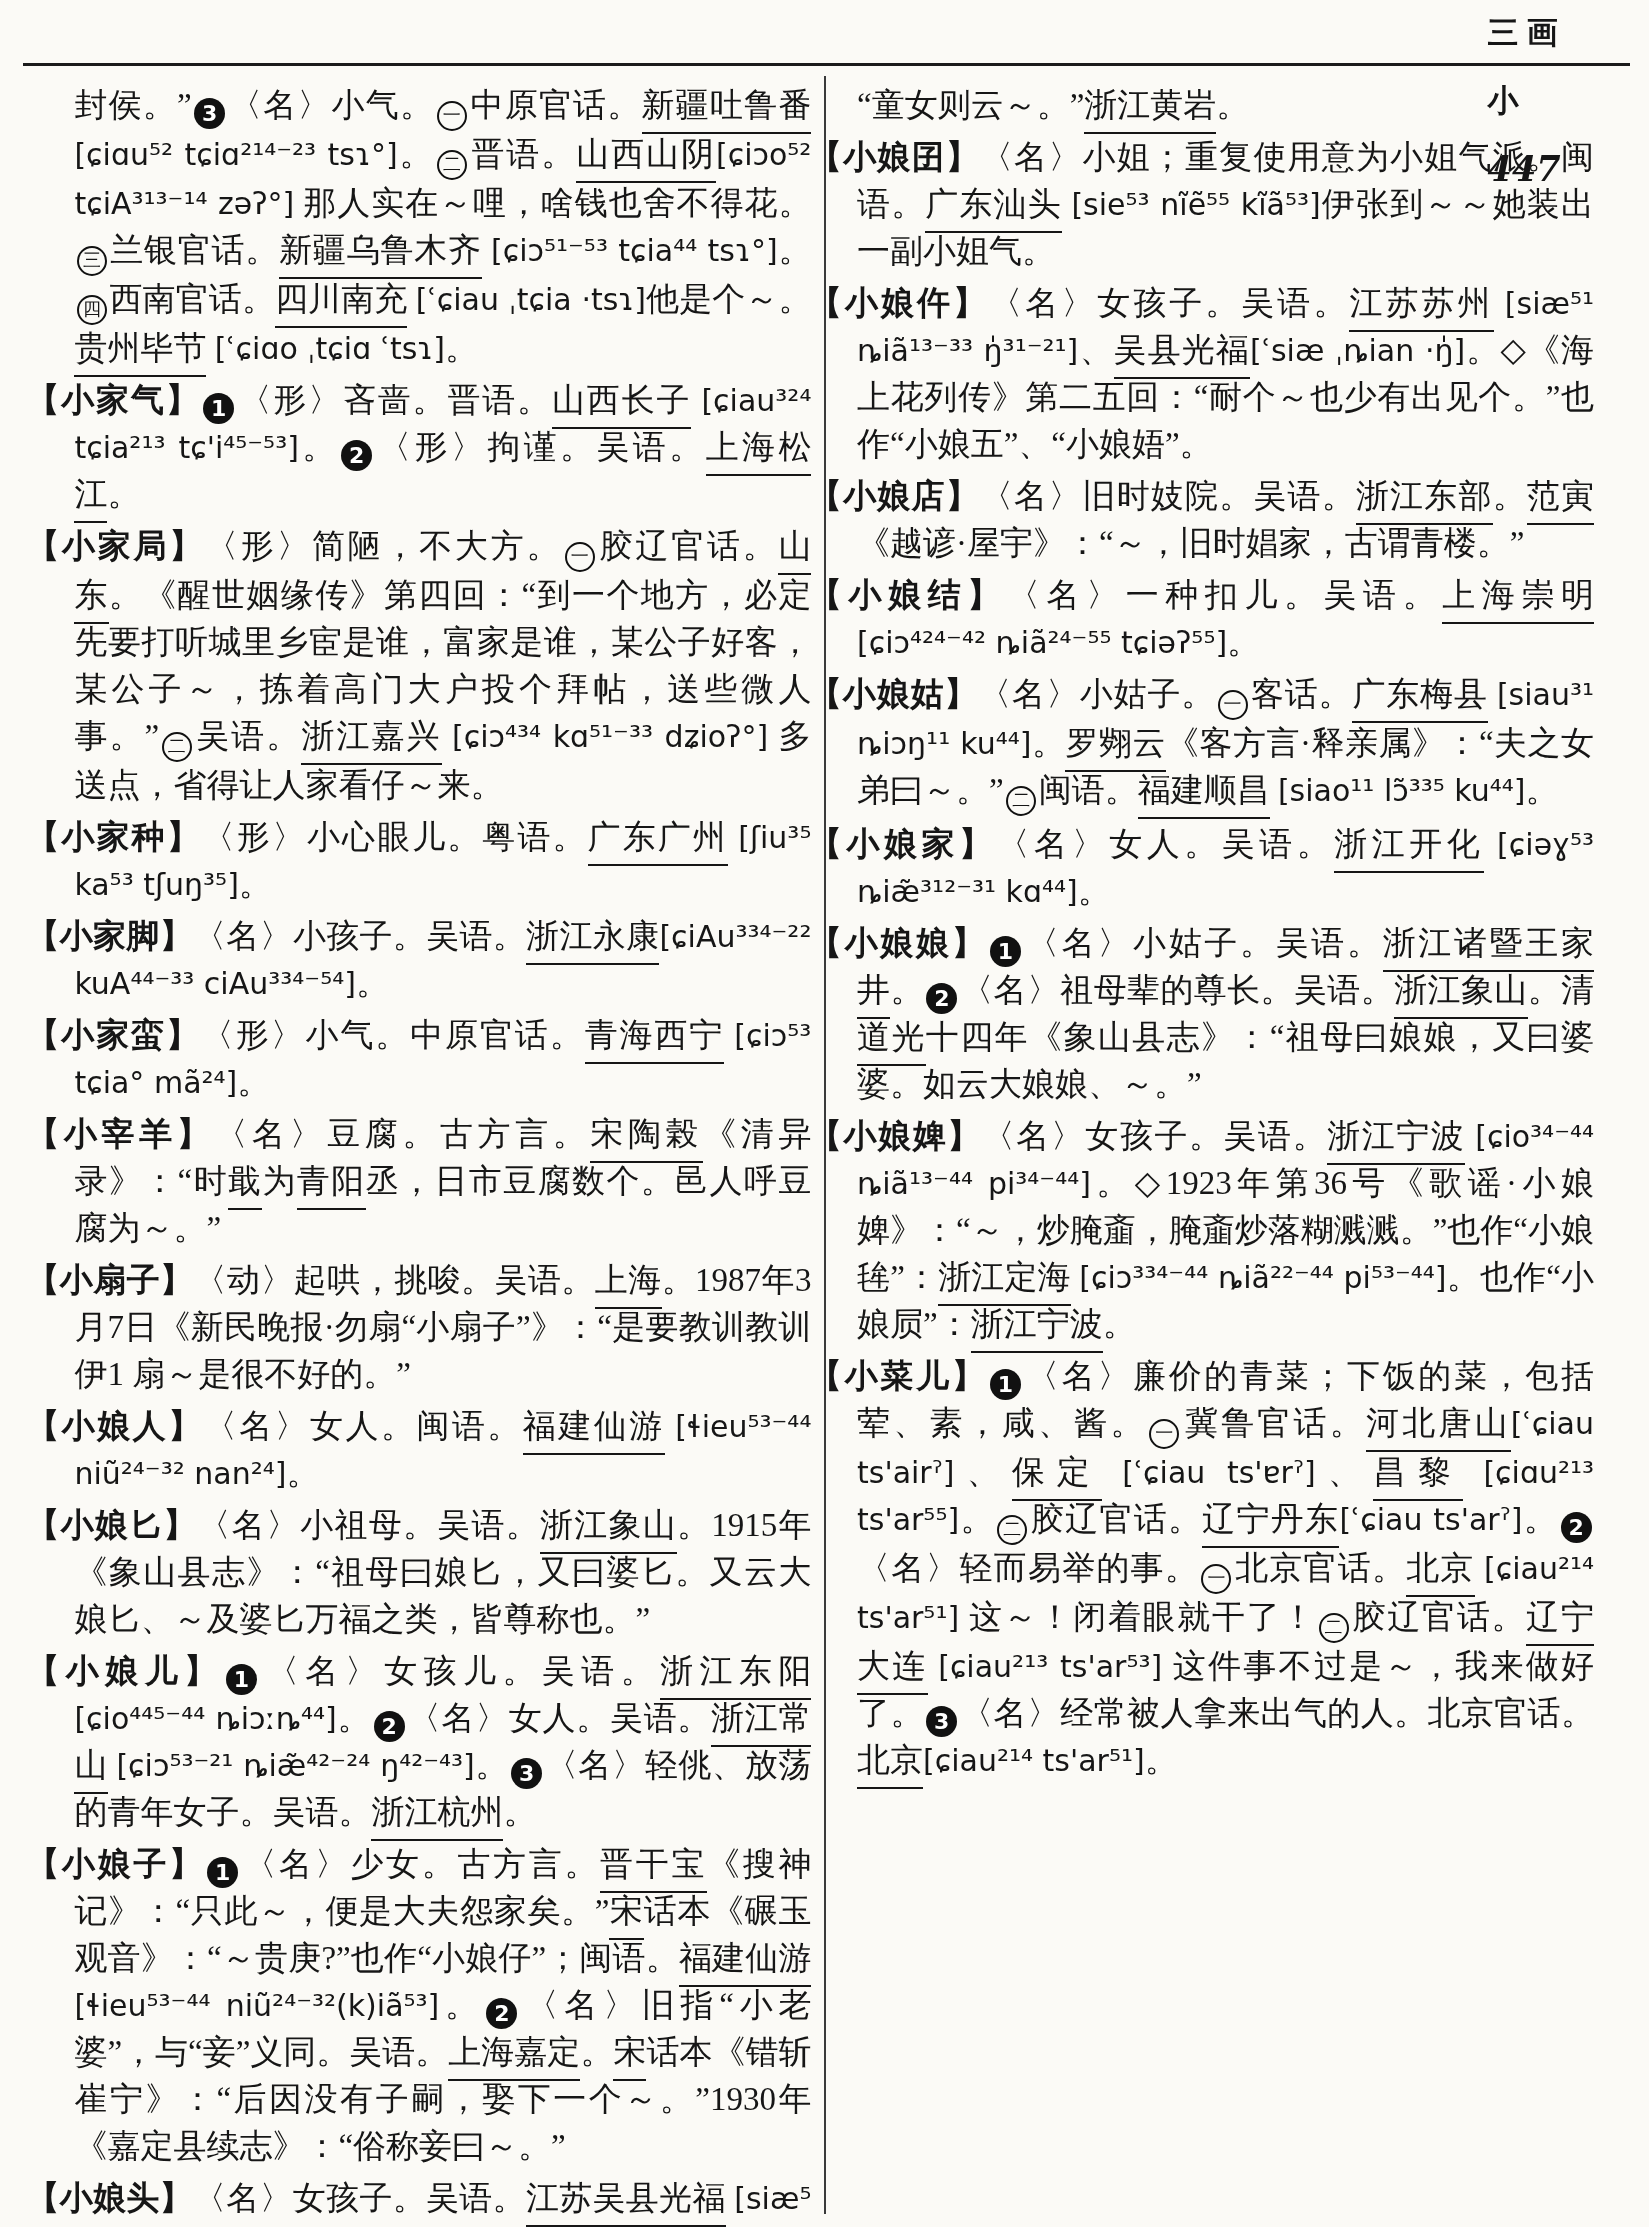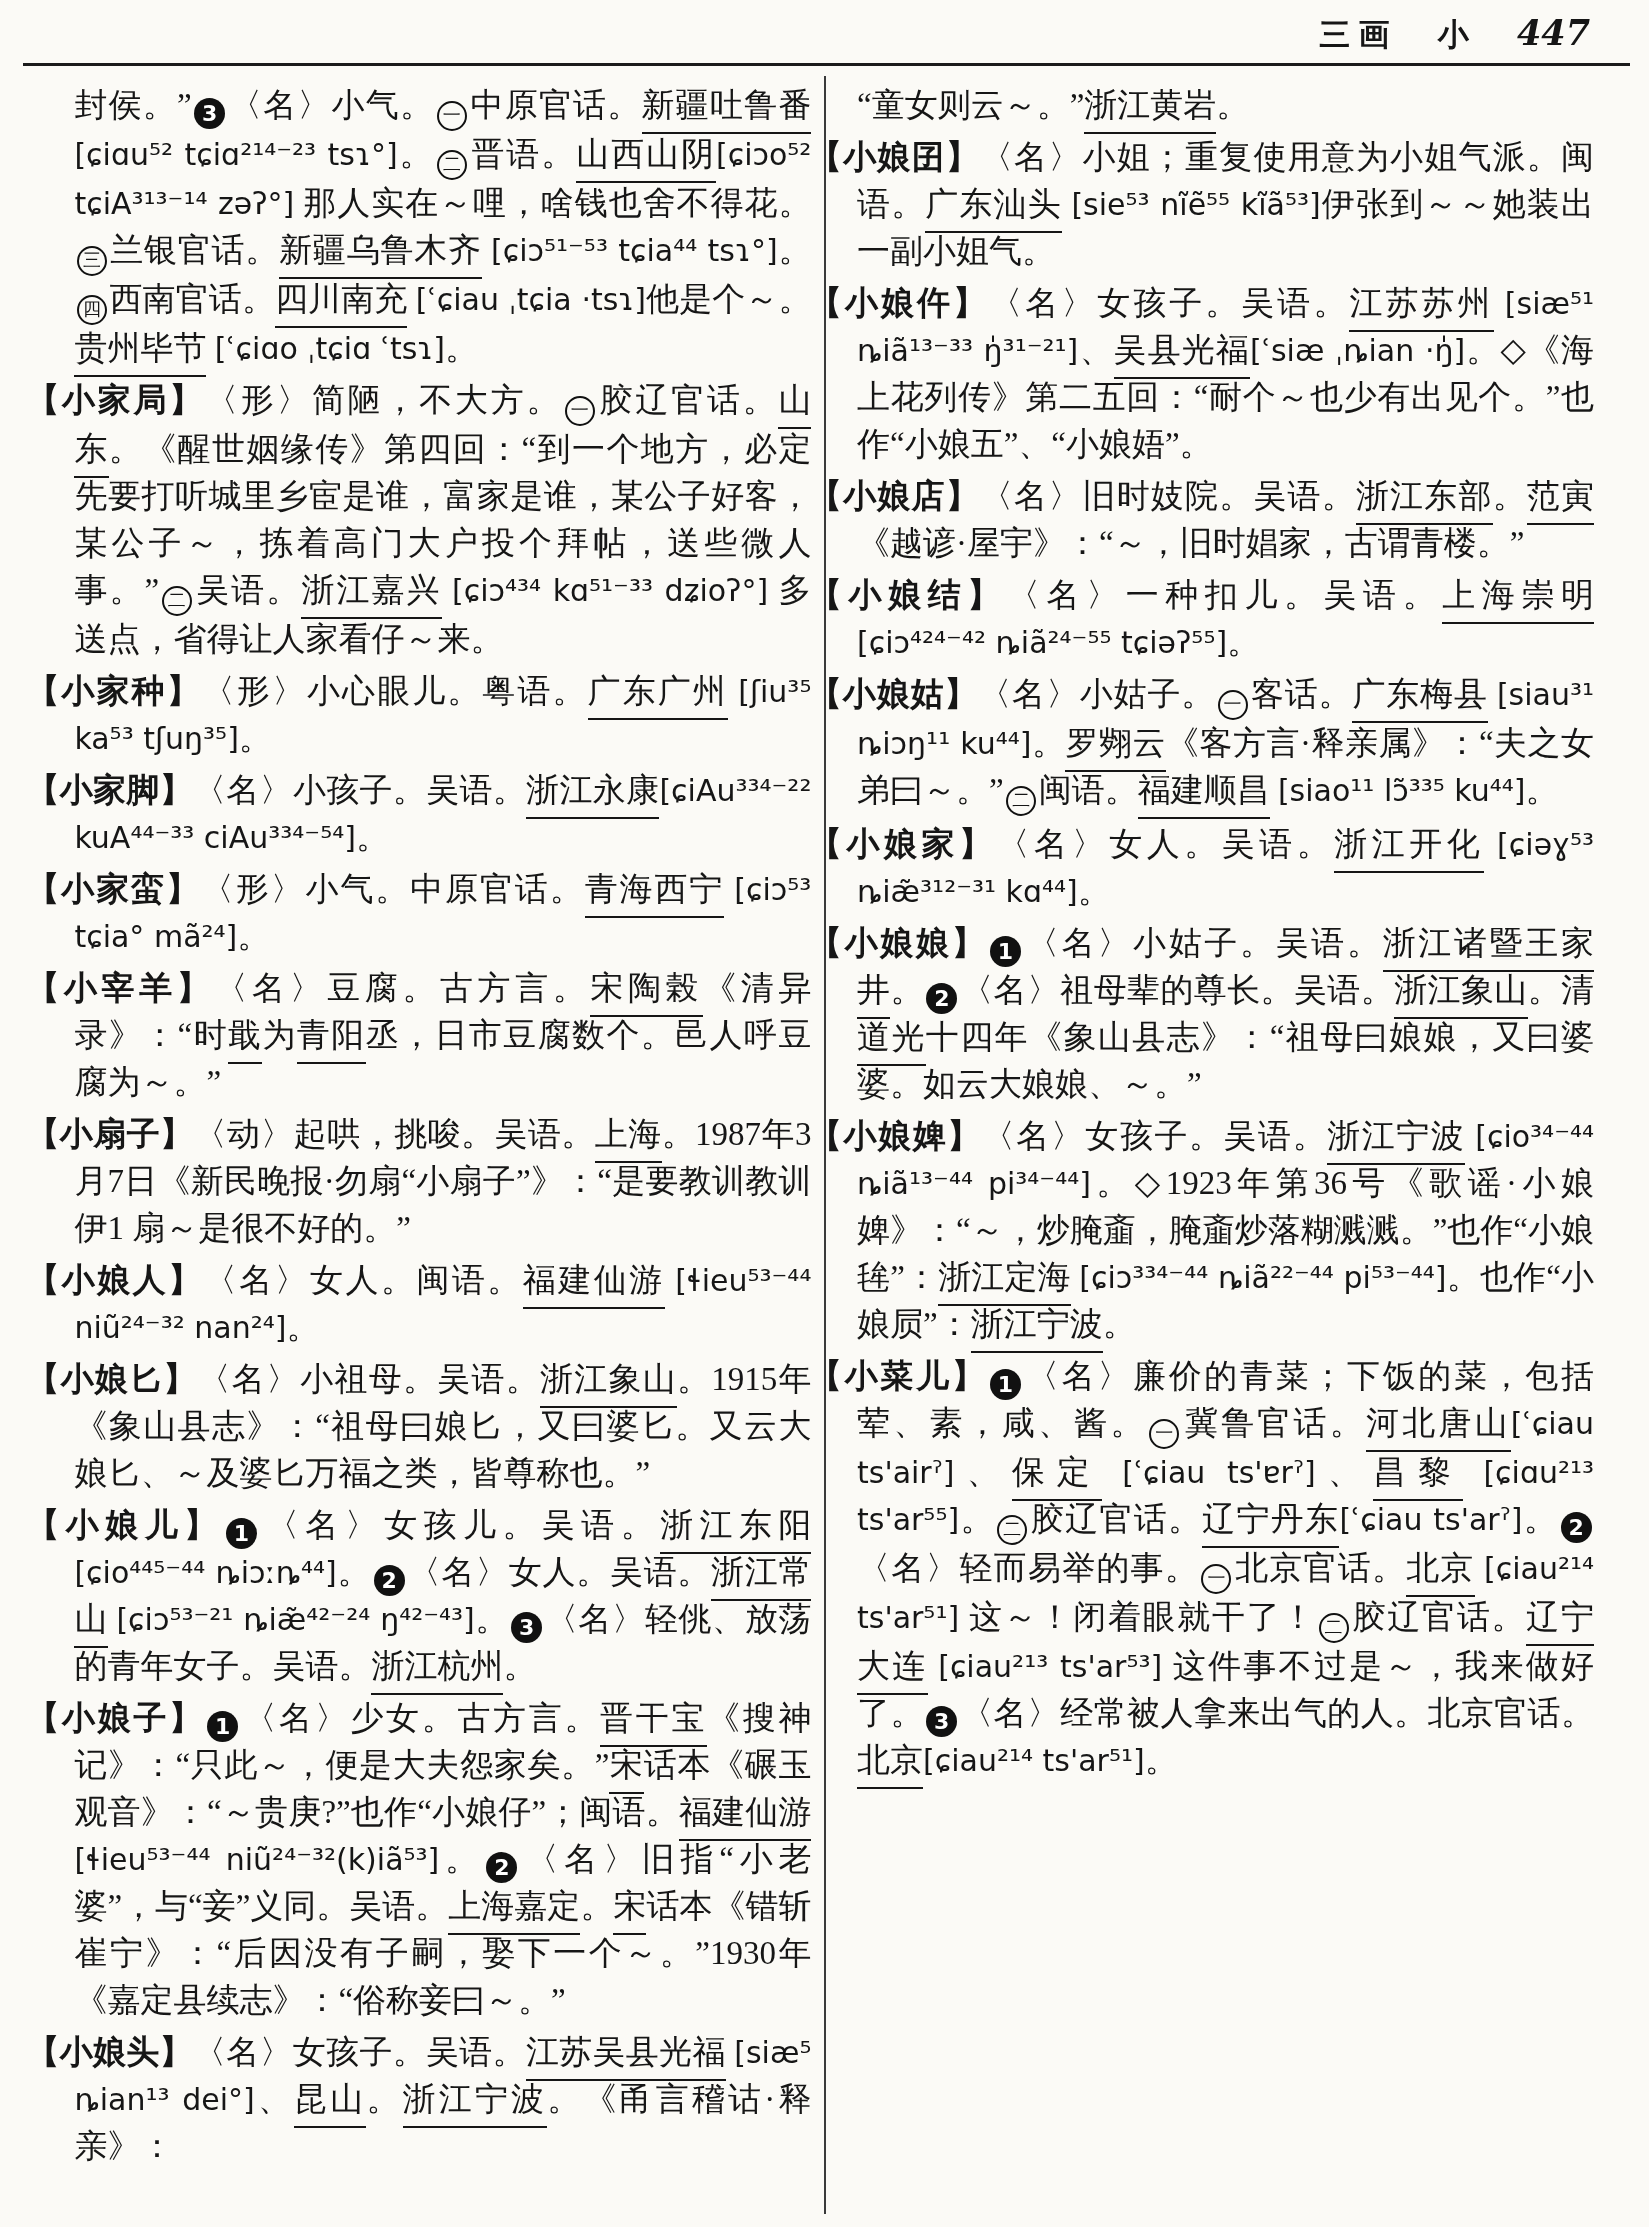--- a/index.html
+++ b/index.html
@@ -5,22 +5,22 @@
   html,body{margin:0;padding:0;}
   .page{
     position:relative;
     width:1650px;height:2227px;
     background:#fbfaf6;
     color:#161616;
     font-family:"Liberation Serif","DejaVu Serif",serif;
     overflow:hidden;
   }
   .header{
-    position:absolute;top:11.5px;right:60px;
-    display:flex;align-items:baseline;gap:40px;
+    position:absolute;top:11.5px;right:84px;
+    display:flex;align-items:baseline;gap:26px;flex-direction:column;
   }
   .hdr-zh{font-size:31px;font-weight:bold;letter-spacing:8.2px;}
   .hdr-num{font-size:35px;font-weight:bold;font-style:italic;font-family:"DejaVu Serif",serif;}
   .rule{
     position:absolute;top:63px;left:23px;right:20px;height:2.5px;
     background:#1b1b1b;
   }
   .divider{
     position:absolute;left:824px;top:76px;bottom:13.2px;width:1.6px;
     background:#3a3a3a;
@@ -63,20 +63,21 @@
 <div class="page">
   <div class="header">
     <span class="hdr-zh">三画</span>
     <span class="hdr-zh">小</span>
     <span class="hdr-num">447</span>
   </div>
   <div class="rule"></div>
   <div class="divider"></div>
   <div class="col col-left" id="col-left">
       <p class="para cont">封侯。”<span class="sn">3</span>〈名〉小气。<span class="cn">一</span>中原官话。<span class="ul">新疆吐鲁番</span> <span class="ipa">[ɕiɑu⁵² tɕiɑ²¹⁴⁻²³ tsɿ°]</span>。<span class="cn">二</span>晋语。<span class="ul">山西山阴</span><span class="ipa">[ɕiɔo⁵² tɕiA³¹³⁻¹⁴ zəʔ°]</span> 那人实在～哩，啥钱也舍不得花。<span class="cn">三</span>兰银官话。<span class="ul">新疆乌鲁木齐</span> <span class="ipa">[ɕiɔ⁵¹⁻⁵³ tɕia⁴⁴ tsɿ°]</span>。<span class="cn">四</span>西南官话。<span class="ul">四川南充</span> <span class="ipa">[ʿɕiau ˌtɕia ·tsɿ]</span>他是个～。<span class="ul">贵州毕节</span> <span class="ipa">[ʿɕiɑo ˌtɕiɑ ʿtsɿ]</span>。</p>
+      <p class="para entry"><span class="hw">【小家气】</span><span class="sn">1</span>〈形〉吝啬。晋语。<span class="ul">山西长子</span> <span class="ipa">[ɕiau³²⁴ tɕia²¹³ tɕ'i⁴⁵⁻⁵³]</span>。<span class="sn">2</span>〈形〉拘谨。吴语。<span class="ul">上海松江</span>。</p>
       <p class="para entry"><span class="hw">【小家局】</span>〈形〉简陋，不大方。<span class="cn">一</span>胶辽官话。<span class="ul">山东</span>。《醒世姻缘传》第四回：“到一个地方，必定先要打听城里乡宦是谁，富家是谁，某公子好客，某公子～，拣着高门大户投个拜帖，送些微人事。”<span class="cn">二</span>吴语。<span class="ul">浙江嘉兴</span> <span class="ipa">[ɕiɔ⁴³⁴ kɑ⁵¹⁻³³ dʑioʔ°]</span> 多送点，省得让人家看仔～来。</p>
       <p class="para entry"><span class="hw">【小家种】</span>〈形〉小心眼儿。粤语。<span class="ul">广东广州</span> <span class="ipa">[ʃiu³⁵ ka⁵³ tʃuŋ³⁵]</span>。</p>
       <p class="para entry"><span class="hw">【小家脚】</span>〈名〉小孩子。吴语。<span class="ul">浙江永康</span><span class="ipa">[ɕiAu³³⁴⁻²² kuA⁴⁴⁻³³ ciAu³³⁴⁻⁵⁴]</span>。</p>
       <p class="para entry"><span class="hw">【小家蛮】</span>〈形〉小气。中原官话。<span class="ul">青海西宁</span> <span class="ipa">[ɕiɔ⁵³ tɕia° mã²⁴]</span>。</p>
       <p class="para entry"><span class="hw">【小宰羊】</span>〈名〉豆腐。古方言。<span class="ul">宋陶榖</span>《清异录》：“时<span class="ul">戢</span>为<span class="ul">青阳</span>丞，日市豆腐数个。邑人呼豆腐为～。”</p>
       <p class="para entry"><span class="hw">【小扇子】</span>〈动〉起哄，挑唆。吴语。<span class="ul">上海</span>。1987年3月7日《新民晚报·勿扇“小扇子”》：“是要教训教训伊1 扇～是很不好的。”</p>
       <p class="para entry"><span class="hw">【小娘人】</span>〈名〉女人。闽语。<span class="ul">福建仙游</span> <span class="ipa">[ɬieu⁵³⁻⁴⁴ niũ²⁴⁻³² nan²⁴]</span>。</p>
       <p class="para entry"><span class="hw">【小娘匕】</span>〈名〉小祖母。吴语。<span class="ul">浙江象山</span>。1915年《象山县志》：“祖母曰娘匕，又曰婆匕。又云大娘匕、～及婆匕万福之类，皆尊称也。”</p>
       <p class="para entry"><span class="hw">【小娘儿】</span><span class="sn">1</span>〈名〉女孩儿。吴语。<span class="ul">浙江东阳</span><span class="ipa">[ɕio⁴⁴⁵⁻⁴⁴ ȵiɔːȵ⁴⁴]</span>。<span class="sn">2</span>〈名〉女人。吴语。<span class="ul">浙江常山</span> <span class="ipa">[ɕiɔ⁵³⁻²¹ ȵiæ̃⁴²⁻²⁴ ŋ⁴²⁻⁴³]</span>。<span class="sn">3</span>〈名〉轻佻、放荡的青年女子。吴语。<span class="ul">浙江杭州</span>。</p>
       <p class="para entry"><span class="hw">【小娘子】</span><span class="sn">1</span>〈名〉少女。古方言。<span class="ul">晋干宝</span>《搜神记》：“只此～，便是大夫怨家矣。”<span class="ul">宋</span>话本《碾玉观音》：“～贵庚?”也作“小娘仔”；闽语。<span class="ul">福建仙游</span> <span class="ipa">[ɬieu⁵³⁻⁴⁴ niũ²⁴⁻³²(k)iã⁵³]</span>。<span class="sn">2</span>〈名〉旧指“小老婆”，与“妾”义同。吴语。<span class="ul">上海嘉定</span>。<span class="ul">宋</span>话本《错斩崔宁》：“后因没有子嗣，娶下一个～。”1930年《嘉定县续志》：“俗称妾曰～。”</p>

